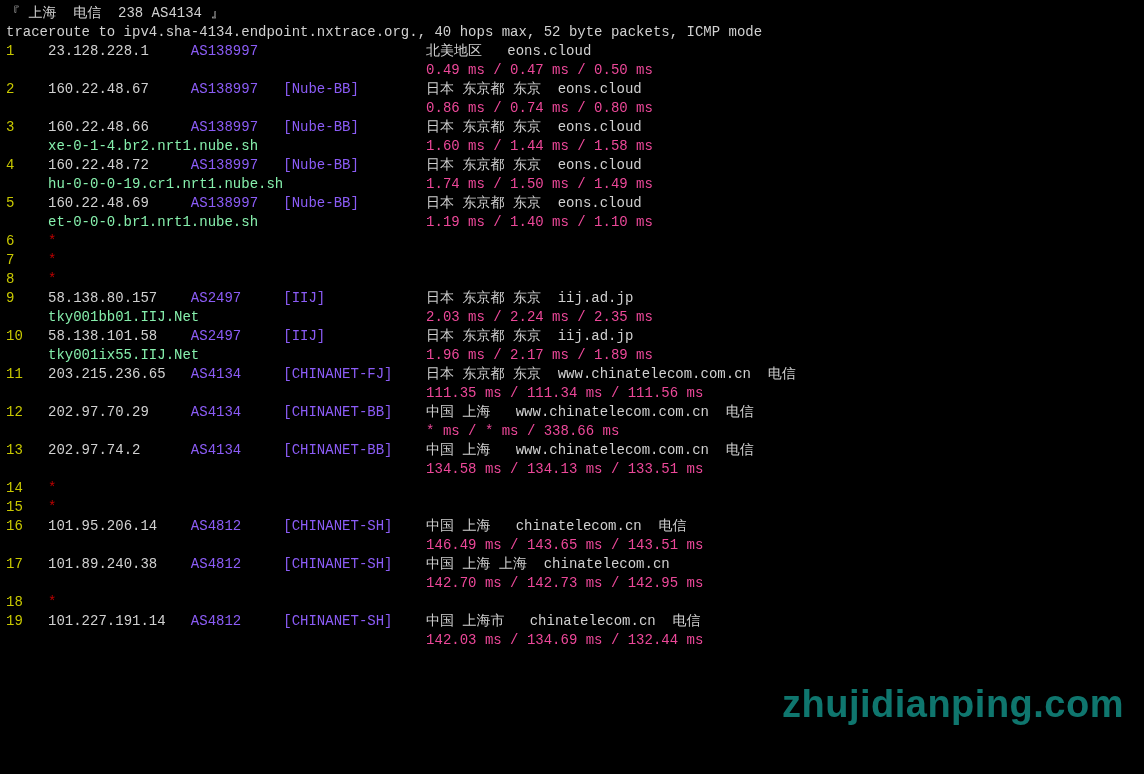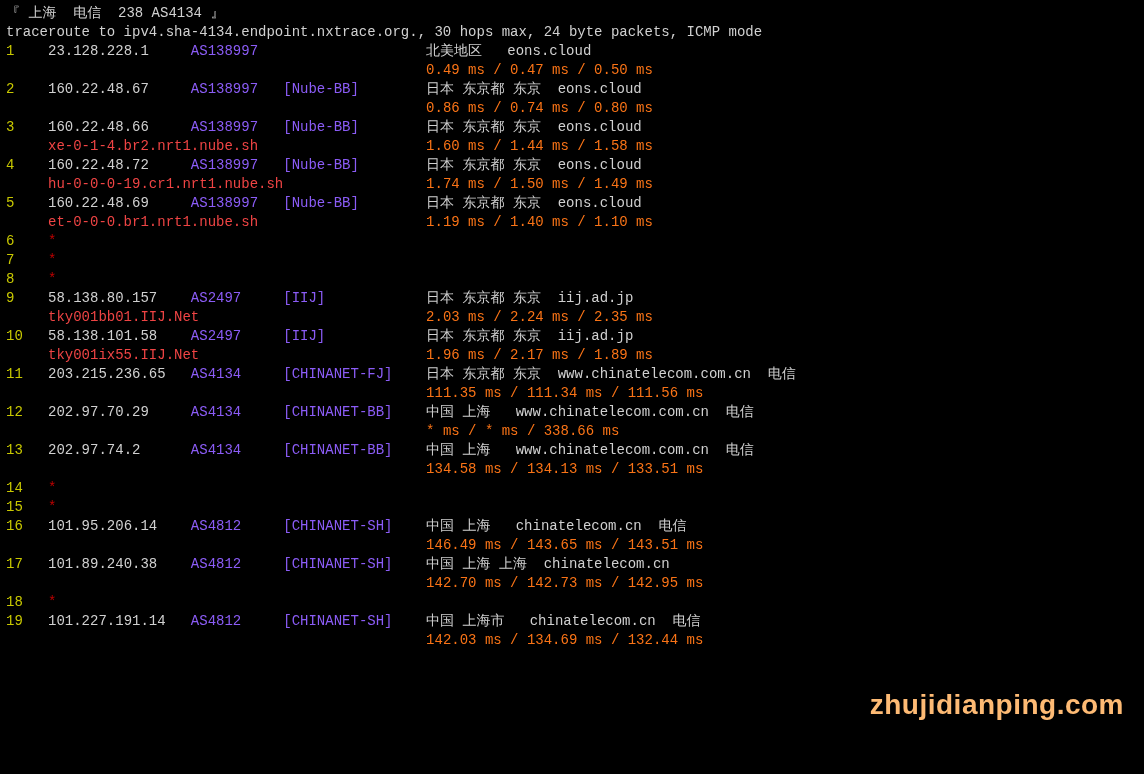--- a/index.html
+++ b/index.html
@@ -11,37 +11,37 @@
     line-height: 19px;
     color: #ccc;
     width: 1144px;
     height: 774px;
     box-sizing: border-box;
     overflow: hidden;
     position: relative;
   }
   .line { white-space: pre; }
   .white  { color: #d0d0d0; }
-  .grey   { color: #ef4444; }
+  .grey   { color: #86efac; }
   .yellow { color: #c8c800; }
   .green  { color: #8b5cf6; }
-  .cyan   { color: #f97316; }
+  .cyan   { color: #ec4899; }
   .star   { color: #c00000; }
   .watermark {
     position: absolute;
     right: 20px;
     bottom: 60px;
     font-family: Arial, sans-serif;
-    font-size: 28px;
+    font-size: 38px;
     font-weight: bold;
     letter-spacing: 0.5px;
-    color: #fdba74;
+    color: #0f766e;
     pointer-events: none;
   }
   #trace-lines { white-space: pre; }
 </style>
 </head>
 <body>
 
 <div class="line white">『 上海  电信  238 AS4134 』</div>
-<div class="line white">traceroute to ipv4.sha-4134.endpoint.nxtrace.org., 30 hops max, 24 byte packets, ICMP mode</div>
+<div class="line white">traceroute to ipv4.sha-4134.endpoint.nxtrace.org., 40 hops max, 52 byte packets, ICMP mode</div>
 <div id="trace-lines"><div class="line"><span class="yellow">1    </span><span class="white">23.128.228.1     </span><span class="green">AS138997   </span><span class="green">                 </span><span class="white">北美地区   eons.cloud</span></div><div class="line"><span class="grey">                                                  </span><span class="cyan">0.49 ms / 0.47 ms / 0.50 ms</span></div><div class="line"><span class="yellow">2    </span><span class="white">160.22.48.67     </span><span class="green">AS138997   </span><span class="green">[Nube-BB]        </span><span class="white">日本 东京都 东京  eons.cloud</span></div><div class="line"><span class="grey">                                                  </span><span class="cyan">0.86 ms / 0.74 ms / 0.80 ms</span></div><div class="line"><span class="yellow">3    </span><span class="white">160.22.48.66     </span><span class="green">AS138997   </span><span class="green">[Nube-BB]        </span><span class="white">日本 东京都 东京  eons.cloud</span></div><div class="line"><span class="grey">     xe-0-1-4.br2.nrt1.nube.sh                    </span><span class="cyan">1.60 ms / 1.44 ms / 1.58 ms</span></div><div class="line"><span class="yellow">4    </span><span class="white">160.22.48.72     </span><span class="green">AS138997   </span><span class="green">[Nube-BB]        </span><span class="white">日本 东京都 东京  eons.cloud</span></div><div class="line"><span class="grey">     hu-0-0-0-19.cr1.nrt1.nube.sh                 </span><span class="cyan">1.74 ms / 1.50 ms / 1.49 ms</span></div><div class="line"><span class="yellow">5    </span><span class="white">160.22.48.69     </span><span class="green">AS138997   </span><span class="green">[Nube-BB]        </span><span class="white">日本 东京都 东京  eons.cloud</span></div><div class="line"><span class="grey">     et-0-0-0.br1.nrt1.nube.sh                    </span><span class="cyan">1.19 ms / 1.40 ms / 1.10 ms</span></div><div class="line"><span class="yellow">6    </span><span class="star">*</span></div><div class="line"><span class="yellow">7    </span><span class="star">*</span></div><div class="line"><span class="yellow">8    </span><span class="star">*</span></div><div class="line"><span class="yellow">9    </span><span class="white">58.138.80.157    </span><span class="green">AS2497     </span><span class="green">[IIJ]            </span><span class="white">日本 东京都 东京  iij.ad.jp</span></div><div class="line"><span class="grey">     tky001bb01.IIJ.Net                           </span><span class="cyan">2.03 ms / 2.24 ms / 2.35 ms</span></div><div class="line"><span class="yellow">10   </span><span class="white">58.138.101.58    </span><span class="green">AS2497     </span><span class="green">[IIJ]            </span><span class="white">日本 东京都 东京  iij.ad.jp</span></div><div class="line"><span class="grey">     tky001ix55.IIJ.Net                           </span><span class="cyan">1.96 ms / 2.17 ms / 1.89 ms</span></div><div class="line"><span class="yellow">11   </span><span class="white">203.215.236.65   </span><span class="green">AS4134     </span><span class="green">[CHINANET-FJ]    </span><span class="white">日本 东京都 东京  www.chinatelecom.com.cn  电信</span></div><div class="line"><span class="grey">                                                  </span><span class="cyan">111.35 ms / 111.34 ms / 111.56 ms</span></div><div class="line"><span class="yellow">12   </span><span class="white">202.97.70.29     </span><span class="green">AS4134     </span><span class="green">[CHINANET-BB]    </span><span class="white">中国 上海   www.chinatelecom.com.cn  电信</span></div><div class="line"><span class="grey">                                                  </span><span class="cyan">* ms / * ms / 338.66 ms</span></div><div class="line"><span class="yellow">13   </span><span class="white">202.97.74.2      </span><span class="green">AS4134     </span><span class="green">[CHINANET-BB]    </span><span class="white">中国 上海   www.chinatelecom.com.cn  电信</span></div><div class="line"><span class="grey">                                                  </span><span class="cyan">134.58 ms / 134.13 ms / 133.51 ms</span></div><div class="line"><span class="yellow">14   </span><span class="star">*</span></div><div class="line"><span class="yellow">15   </span><span class="star">*</span></div><div class="line"><span class="yellow">16   </span><span class="white">101.95.206.14    </span><span class="green">AS4812     </span><span class="green">[CHINANET-SH]    </span><span class="white">中国 上海   chinatelecom.cn  电信</span></div><div class="line"><span class="grey">                                                  </span><span class="cyan">146.49 ms / 143.65 ms / 143.51 ms</span></div><div class="line"><span class="yellow">17   </span><span class="white">101.89.240.38    </span><span class="green">AS4812     </span><span class="green">[CHINANET-SH]    </span><span class="white">中国 上海 上海  chinatelecom.cn</span></div><div class="line"><span class="grey">                                                  </span><span class="cyan">142.70 ms / 142.73 ms / 142.95 ms</span></div><div class="line"><span class="yellow">18   </span><span class="star">*</span></div><div class="line"><span class="yellow">19   </span><span class="white">101.227.191.14   </span><span class="green">AS4812     </span><span class="green">[CHINANET-SH]    </span><span class="white">中国 上海市   chinatelecom.cn  电信</span></div><div class="line"><span class="grey">                                                  </span><span class="cyan">142.03 ms / 134.69 ms / 132.44 ms</span></div></div>
 <div class="watermark">zhujidianping.com</div>
 
 </body></html>

